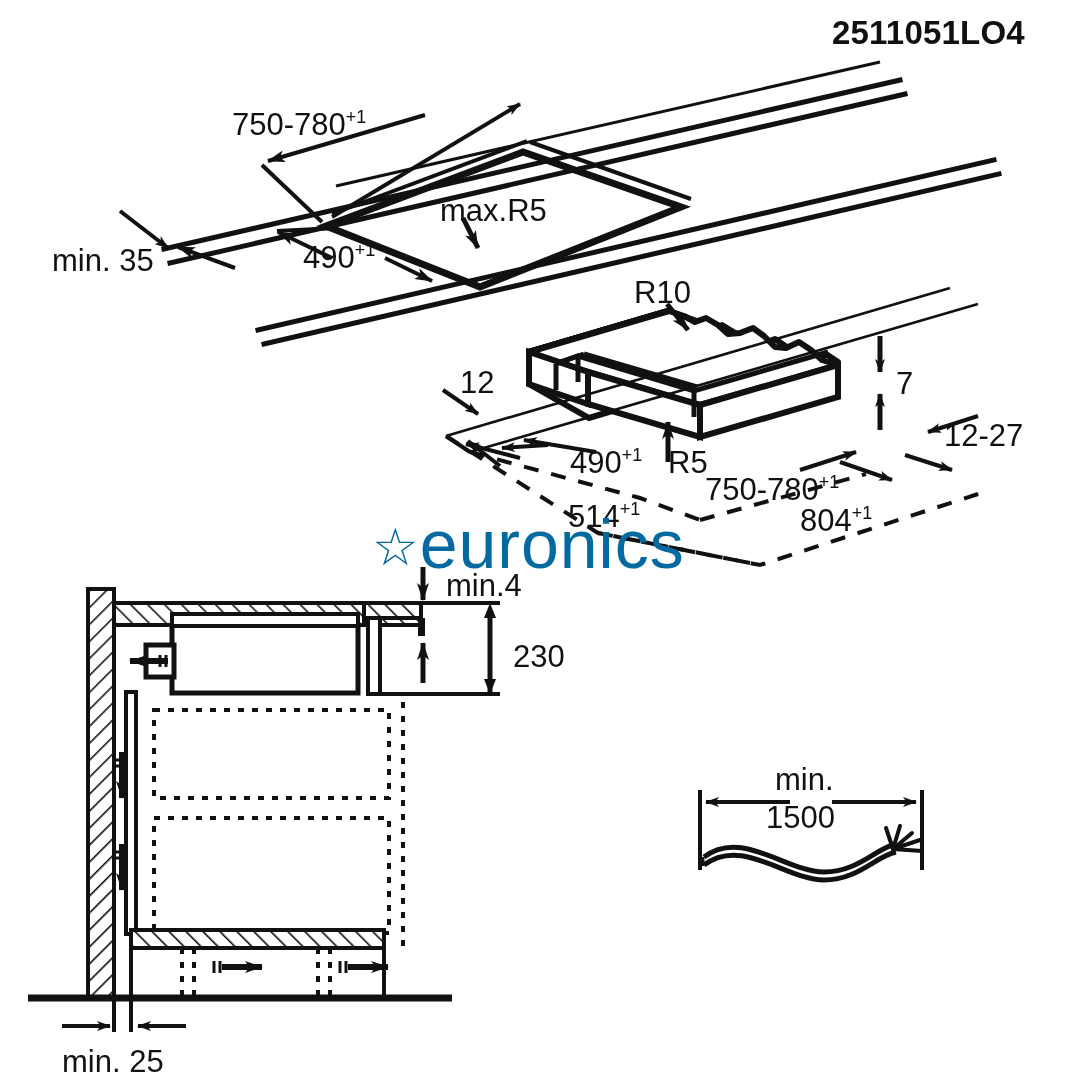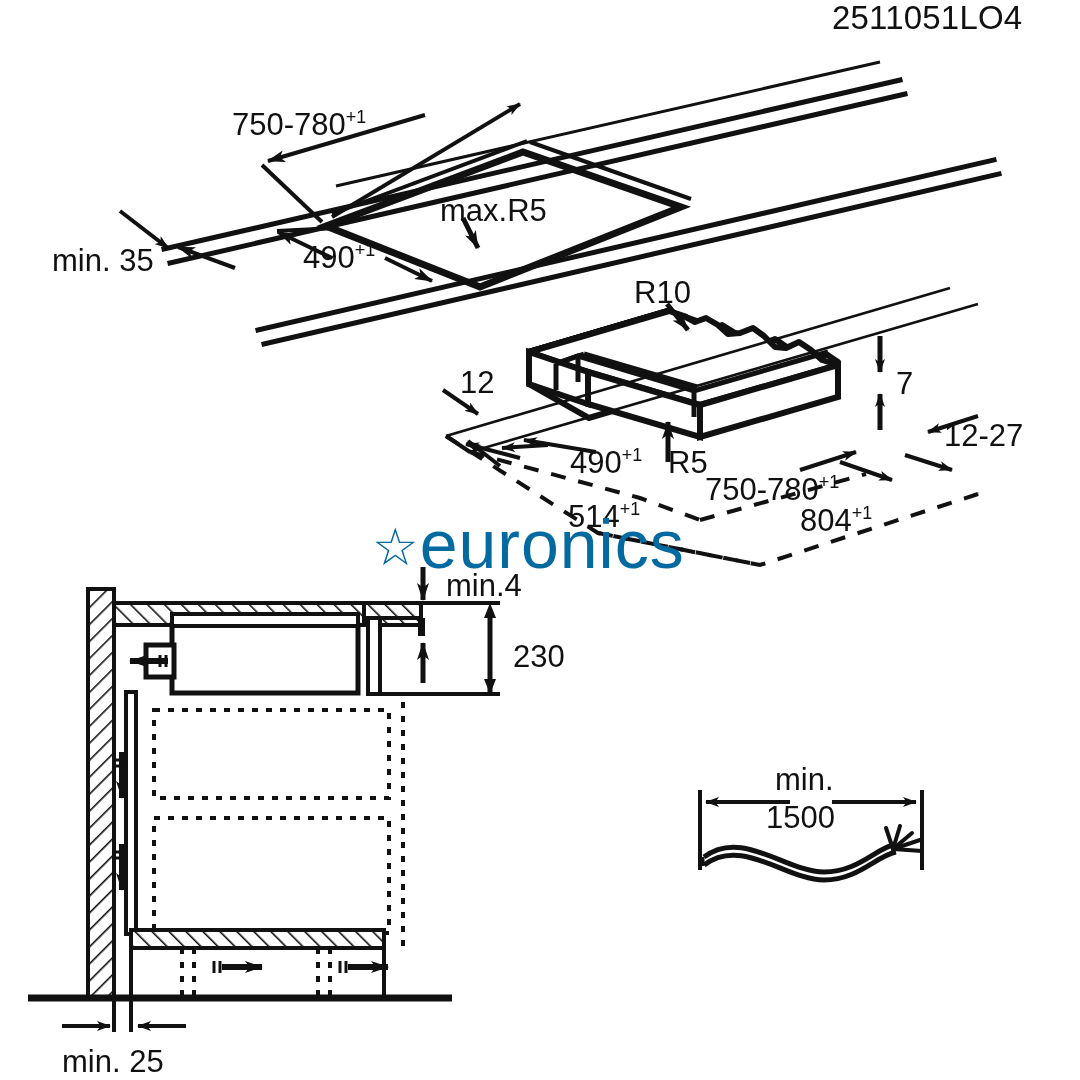--- a/index.html
+++ b/index.html
@@ -372,17 +372,17 @@
       <line x1="893" y1="849" x2="920" y2="840"></line>
       <line x1="893" y1="849" x2="922" y2="851"></line>
     </g>
 
     <text class="dim" x="775" y="790" font-size="31" fill="#111111" font-family="Liberation Sans, sans-serif">min.</text>
     <text class="dim" x="766" y="828" font-size="31" fill="#111111" font-family="Liberation Sans, sans-serif">1500</text>
   </g>
 
 </svg>
 
-<div class="lbl doc-code" style="left:832px; top:1px;">2511051LO4</div>
+<div class="lbl doc-code" style="left:832px; top:16px;font-weight:bold;">2511051LO4</div>
 
 <div class="wm">
   <span class="star">☆</span><span>euronics</span>
 </div>
 
 </body></html>

